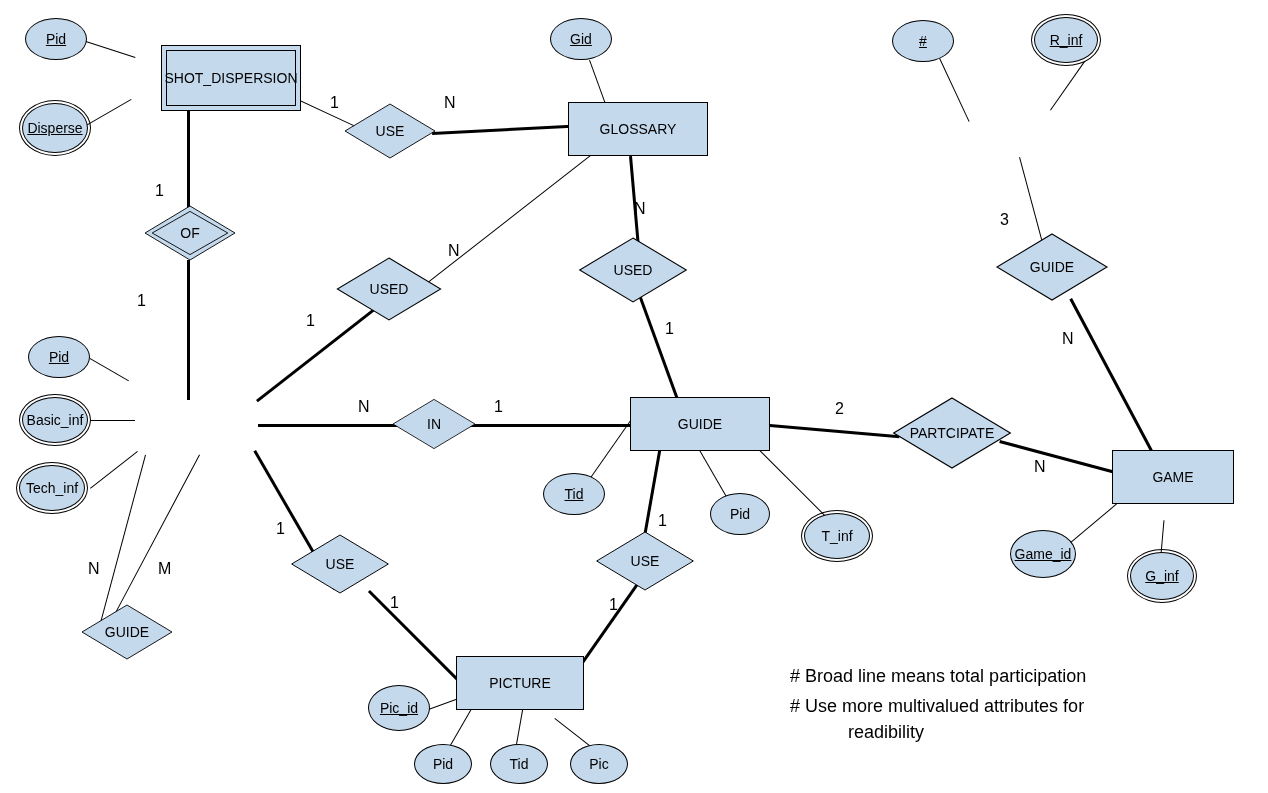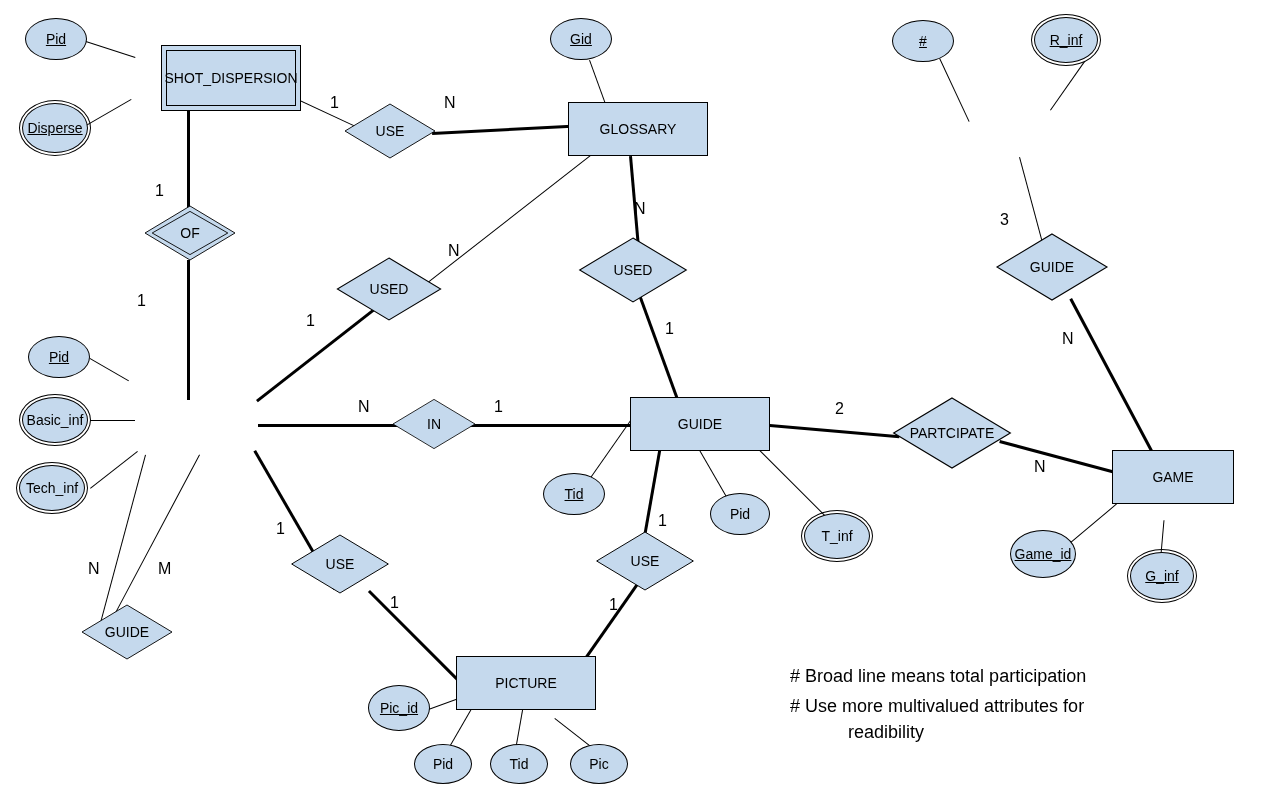--- a/index.html
+++ b/index.html
@@ -90,21 +90,21 @@
   </div>
   <div class="entity" style="left:568px;top:102px;width:140px;height:54px;">
     <span>GLOSSARY</span>
   </div>
   <div class="entity" style="left:630px;top:397px;width:140px;height:54px;">
     <span>GUIDE</span>
   </div>
   <div class="entity" style="left:1112px;top:450px;width:122px;height:54px;">
     <span>GAME</span>
   </div>
-  <div class="entity" style="left:456px;top:656px;width:140px;height:54px;">
+  <div class="entity" style="left:456px;top:656px;width:128px;height:54px;">
     <span>PICTURE</span>
   </div>
 
   <div class="rel" style="left:345px;top:102px;width:90px;height:58px;">
     <svg viewBox="0 0 100 60">
         <polygon points="50,0 100,30 50,60 0,30" fill="#c5d9ed" stroke="#000"></polygon>
       </svg>
     <span class="lbl">USE</span>
   </div>
   <div class="rel" style="left:143px;top:206px;width:94px;height:54px;">

